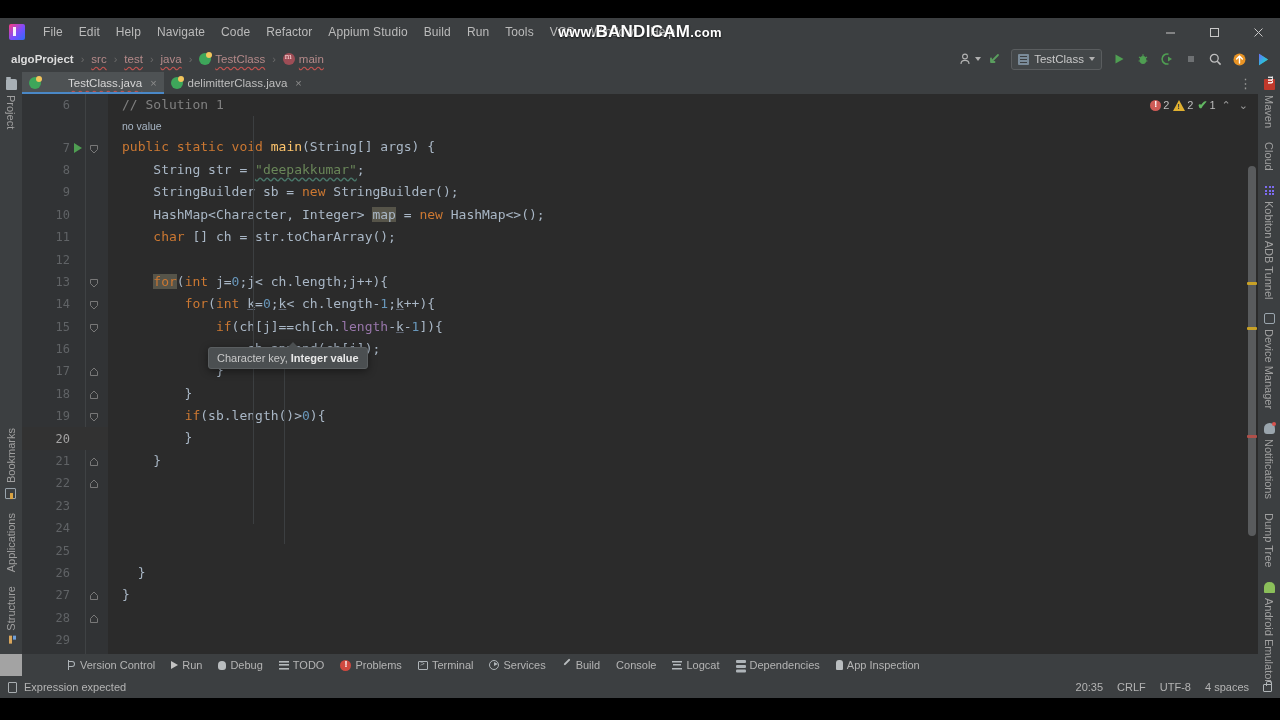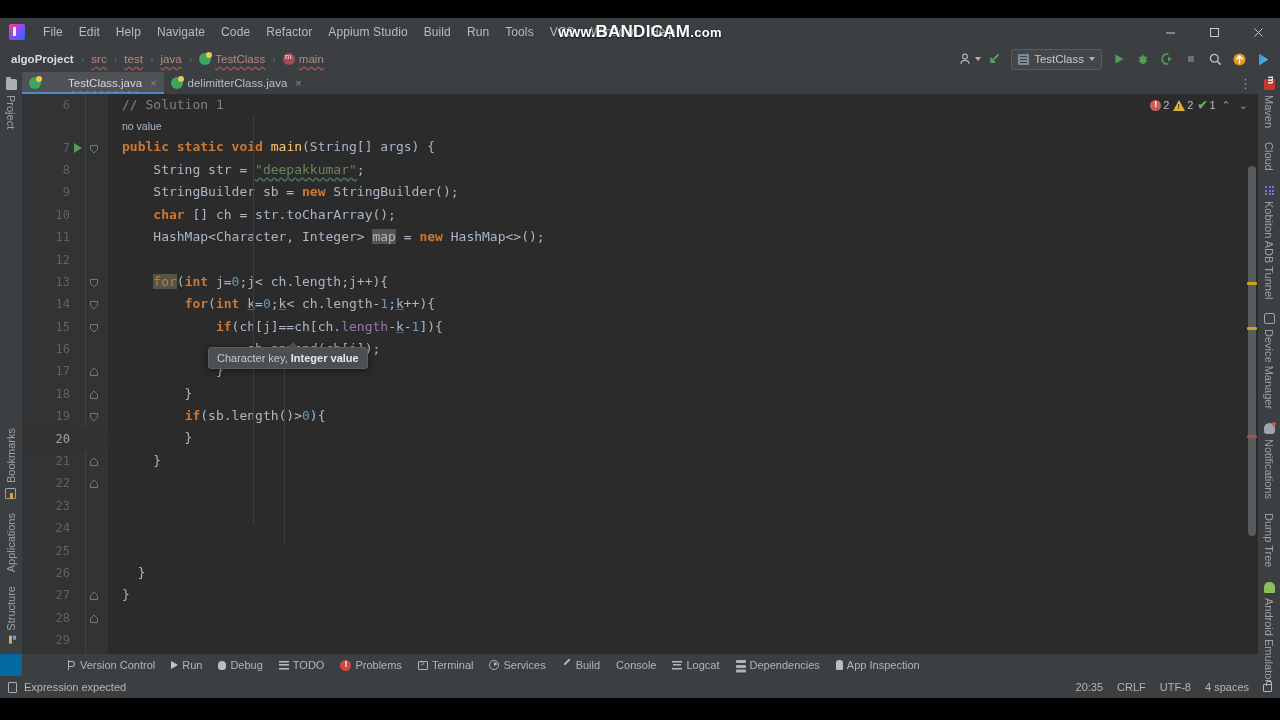--- a/index.html
+++ b/index.html
@@ -12,21 +12,21 @@
   #app {
     position: relative;
     width: 1280px; height: 720px;
     background: #000;
   }
   
   .ide {
     position: absolute;
     left: 0; top: 18px;
     width: 1280px; height: 680px;
-    background: #0369a1;
+    background: #a3a3a3;
     display: flex; flex-direction: column;
   }
   
   .menubar {
     height: 28px;
     background: #3c3f41;
     display: flex; align-items: center;
     position: relative;
     flex: 0 0 28px;
   }
@@ -199,21 +199,21 @@
   }
   .code {
     flex:1 1 auto; position:relative; overflow:hidden;
     font-family:"DejaVu Sans Mono", monospace;
     font-size:13px; line-height:22.4px;
     padding-left:14px; background:#2b2b2b;
   }
   .code .ln { height:22.4px; white-space:pre; color:#a9b7c6; }
   .code .ln.cur { background:#323232; }
   .hint { color:#6d6d6d; font-size:10.5px; font-family:"Liberation Sans",sans-serif; }
-  .kw { color:#cc7832; font-weight:bold; }
+  .kw { color:#cc7832; font-weight:normal; }
   .str { color:#6a8759; text-decoration: underline wavy #49796b; text-underline-offset:3px;}
   .num { color:#6897bb; }
   .cmt { color:#808080; }
   .fnm { color:#ffc66d; }
   .fld { color:#9876aa; }
   .hl { background:#565449; color:#a9b7c6; }
   .hl-kw { background:#565449; color:#cc7832; }
   .brmatch { background:#3b514d; color:#ffef28; }
   .ident-u { text-decoration: underline; text-decoration-color:#5c6370; }
   .caretbar {
@@ -614,22 +614,22 @@
 
           <div class="code">
             <div class="indent-guide" style="left:145px;top:22px;bottom:130px;"></div>
             <div class="indent-guide" style="left:176px;top:270px;height:180px;"></div>
             <div id="code-lines">
                 <div class="ln"><span class="cmt">// Solution 1</span></div>
                 <div class="ln hint" style="height: 20px; line-height: 20px;">no value</div>
                 <div class="ln"><span class="kw">public</span> <span class="kw">static</span> <span class="kw">void</span> <span class="fnm">main</span>(String[] args) {</div>
                 <div class="ln">    String str = <span class="str">"deepakkumar"</span>;</div>
                 <div class="ln">    StringBuilder sb = <span class="kw">new</span> StringBuilder();</div>
+                <div class="ln">    HashMap&lt;Character, Integer&gt; <span class="hl">map</span> = <span class="kw">new</span> HashMap&lt;&gt;();</div>
                 <div class="ln">    <span class="kw">char</span> [] ch = str.toCharArray();</div>
-                <div class="ln">    HashMap&lt;Character, Integer&gt; <span class="hl">map</span> = <span class="kw">new</span> HashMap&lt;&gt;();</div>
                 <div class="ln">&nbsp;</div>
                 <div class="ln">    <span class="hl-kw">for</span>(<span class="kw">int</span> j=<span class="num">0</span>;j&lt; ch.length;j++){</div>
                 <div class="ln">        <span class="kw">for</span>(<span class="kw">int</span> <span class="ident-u">k</span>=<span class="num">0</span>;<span class="ident-u">k</span>&lt; ch.length-<span class="num">1</span>;<span class="ident-u">k</span>++){</div>
                 <div class="ln">            <span class="kw">if</span>(ch[j]==ch[ch.<span class="fld">length</span>-<span class="ident-u">k</span>-<span class="num">1</span>]){</div>
                 <div class="ln">                sb.append(ch[j]);</div>
                 <div class="ln">            }</div>
                 <div class="ln">        }</div>
                 <div class="ln">        <span class="kw">if</span>(sb.length()&gt;<span class="num">0</span>){</div>
                 <div class="ln">        }</div>
                 <div class="ln">    }</div>

